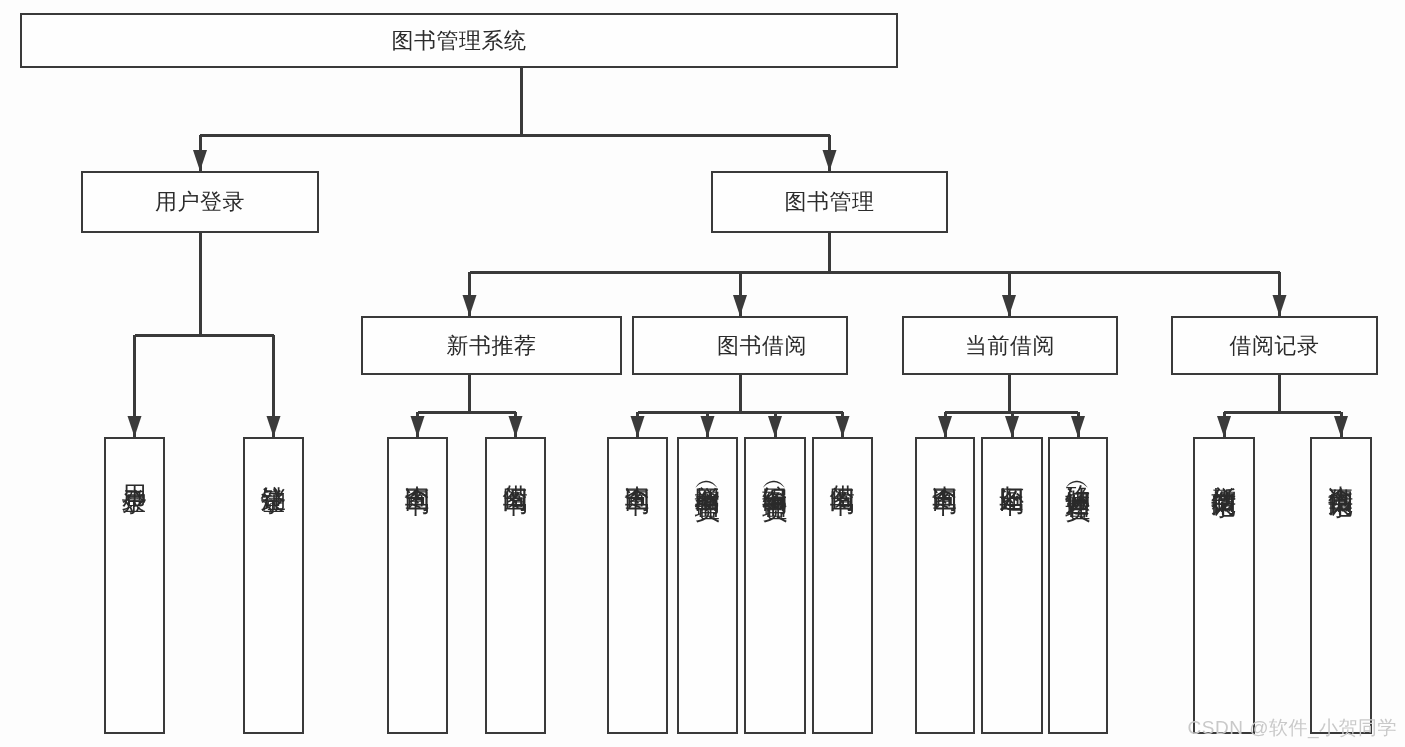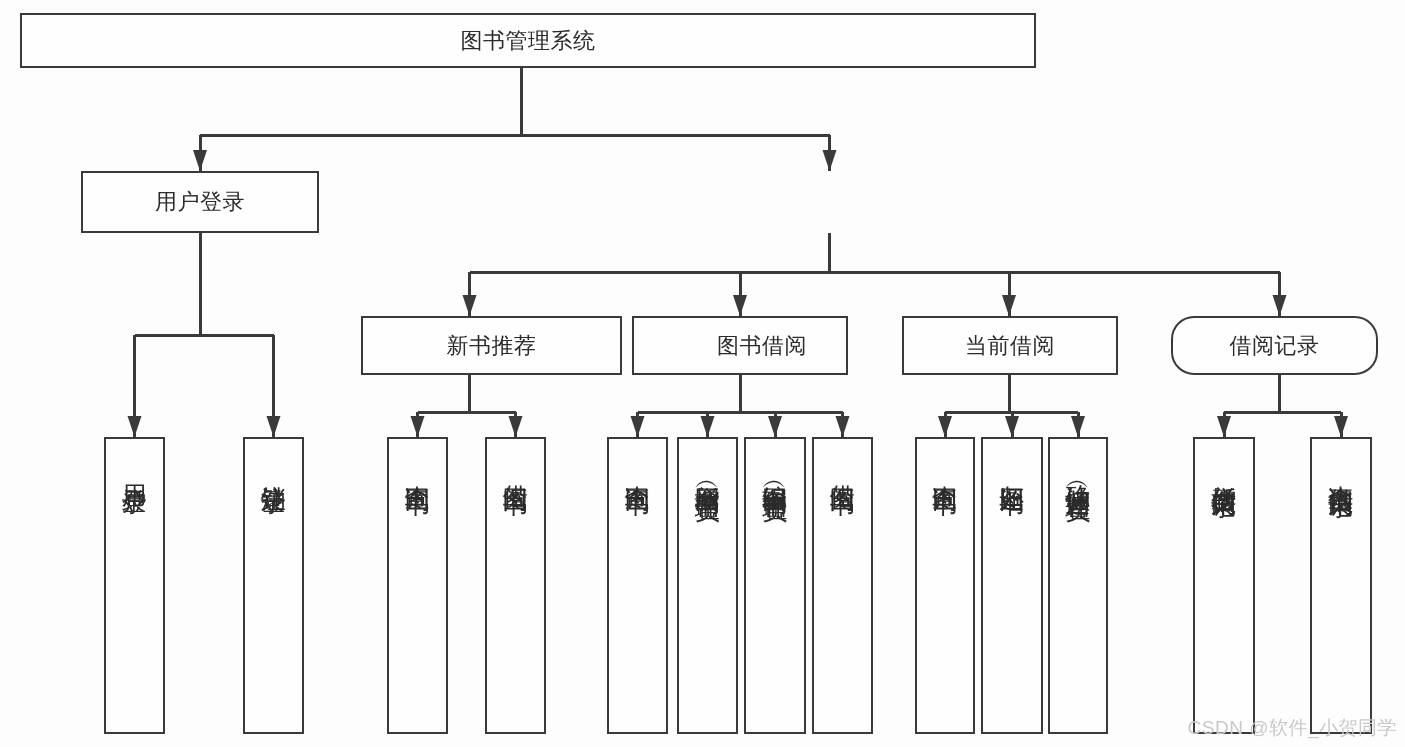--- a/index.html
+++ b/index.html
@@ -119,42 +119,45 @@
       <line x1="1078" y1="412" x2="1078" y2="437" stroke="#3a3a3a" stroke-width="3" shape-rendering="crispEdges"></line>
       <path d="M 1071 416 L 1085 416 L 1078 437 Z" fill="#3a3a3a"></path>
       <line x1="1279.5" y1="375" x2="1279.5" y2="412" stroke="#3a3a3a" stroke-width="3" shape-rendering="crispEdges"></line>
       <line x1="1224" y1="412" x2="1341" y2="412" stroke="#3a3a3a" stroke-width="3" shape-rendering="crispEdges"></line>
       <line x1="1224" y1="412" x2="1224" y2="437" stroke="#3a3a3a" stroke-width="3" shape-rendering="crispEdges"></line>
       <path d="M 1217 416 L 1231 416 L 1224 437 Z" fill="#3a3a3a"></path>
       <line x1="1341" y1="412" x2="1341" y2="437" stroke="#3a3a3a" stroke-width="3" shape-rendering="crispEdges"></line>
       <path d="M 1334 416 L 1348 416 L 1341 437 Z" fill="#3a3a3a"></path>
     </svg>
 
-  <div class="node horizontal" style="left:20px;top:13px;width:1016px;height:55px;">
+  <div class="node horizontal" style="left:20px;top:13px;width:878px;height:55px;">
     <span class="label">图书管理系统</span>
   </div>
 
   <div class="node horizontal" style="left:81px;top:171px;width:238px;height:62px;">
     <span class="label">用户登录</span>
   </div>
 
+  <div class="node horizontal" style="left:711px;top:171px;width:237px;height:62px;">
+    <span class="label">图书管理</span>
+  </div>
 
   <div class="node horizontal" style="left:361px;top:316px;width:261px;height:59px;">
     <span class="label">新书推荐</span>
   </div>
 
   <div class="node horizontal" style="left:632px;top:316px;width:216px;height:59px;padding-left:44px;">
     <span class="label">图书借阅</span>
   </div>
 
   <div class="node horizontal" style="left:902px;top:316px;width:216px;height:59px;">
     <span class="label">当前借阅</span>
   </div>
 
-  <div class="node horizontal" style="left:1171px;top:316px;width:207px;height:59px;border-radius:23px;">
+  <div class="node horizontal" style="left:1171px;top:316px;width:207px;height:59px;">
     <span class="label">借阅记录</span>
   </div>
 
   <div class="node vertical" style="left:104px;top:437px;width:61px;height:297px;">
     <span class="label">用户登录</span>
   </div>
 
   <div class="node vertical" style="left:243px;top:437px;width:61px;height:297px;">
     <span class="label">注销登录</span>
   </div>

